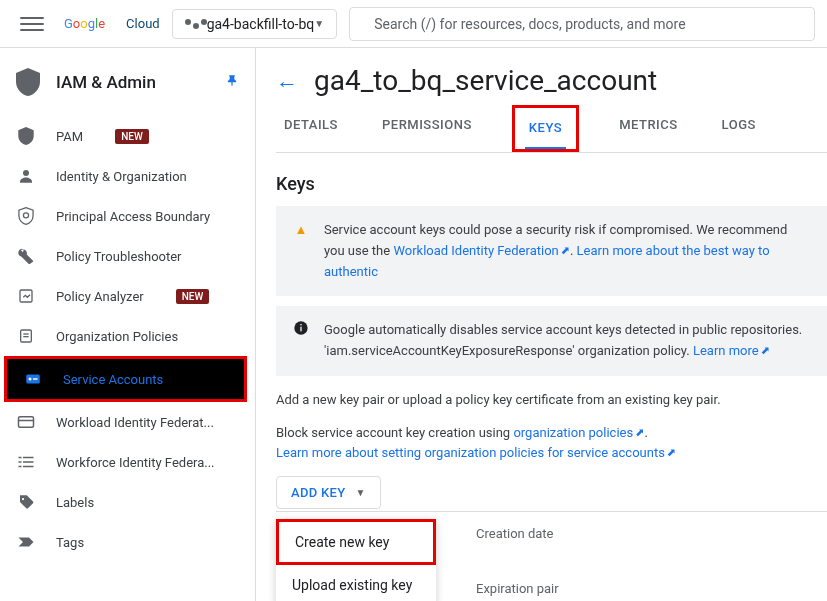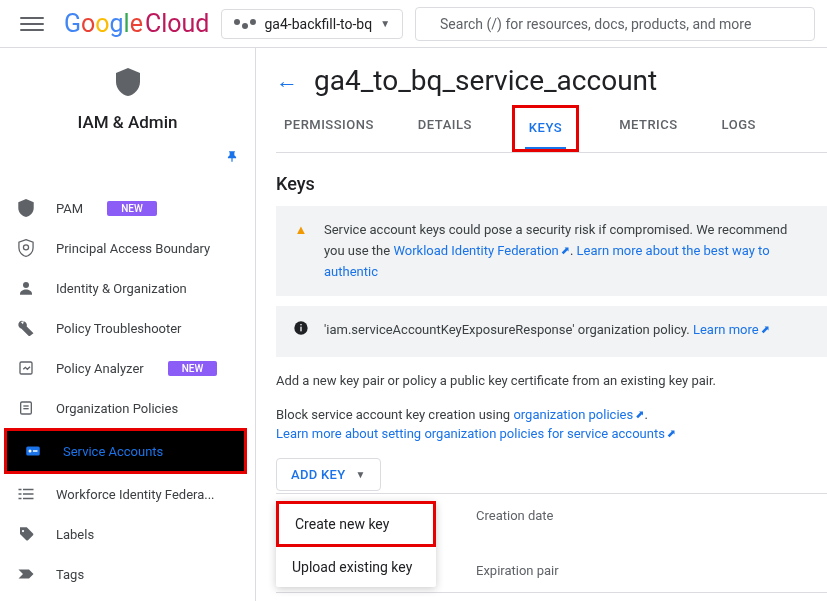--- a/index.html
+++ b/index.html
@@ -3,43 +3,43 @@
   <meta charset="utf-8">
   <style>
     * { box-sizing: border-box; margin: 0; padding: 0; }
     body { font-family: 'Google Sans', Roboto, Arial, sans-serif; font-size: 14px; color: #202124; background: #fff; width: 827px; height: 601px; overflow: hidden; }
     a { color: #1a73e8; text-decoration: none; }
 
     
     .header { display: flex; align-items: center; height: 48px; padding: 0 12px; border-bottom: 1px solid #dadce0; gap: 12px; }
     .hamburger { width: 24px; height: 24px; display: flex; flex-direction: column; justify-content: center; gap: 4px; cursor: pointer; padding: 8px; box-sizing: content-box; }
     .hamburger span { height: 2px; background: #5f6368; border-radius: 1px; }
-    .logo { display: flex; align-items: flex-start; gap: 0; font-size: 25px; }
+    .logo { display: flex; align-items: flex-start; gap: 19px; font-size: 13px; }
     .logo .g1 { color: #4285f4; } .logo .g2 { color: #ea4335; } .logo .g3 { color: #fbbc04; } .logo .g4 { color: #4285f4; } .logo .g5 { color: #34a853; } .logo .g6 { color: #ea4335; }
-    .logo .cloud { color: #be185d; font-weight: 400; margin-left: 2px; }
-    .project-selector { display: flex; align-items: center; gap: 8px; border: 1px solid #dadce0; border-radius: 4px; padding: 6px 12px; cursor: pointer; }
+    .logo .cloud { color: #0c4a6e; font-weight: 400; margin-left: 2px; }
+    .project-selector { display: flex; align-items: center; border: 1px solid #dadce0; border-radius: 4px; padding: 6px 12px; cursor: pointer; }
     .dots { display: flex; gap: 2px; }
     .dots span { width: 6px; height: 6px; border-radius: 50%; background: #5f6368; }
     .dots span:nth-child(2) { margin-top: 4px; }
     .chev { font-size: 10px; color: #5f6368; }
     .search { flex: 1; border: 1px solid #dadce0; border-radius: 4px; padding: 8px 24px; color: #5f6368; cursor: text; }
 
     
     .body { display: flex; height: calc(601px - 48px); }
     .sidebar { width: 256px; border-right: 1px solid #dadce0; padding-top: 8px; overflow-y: auto; }
-    .sidebar-header { display: flex; align-items: center; gap: 16px; padding: 12px 16px; font-size: 17px; font-weight: 500; flex-direction: column; }
+    .sidebar-header { display: flex; align-items: center; gap: 16px; padding: 12px 16px; font-size: 17px; font-weight: 500; }
     .pin { margin-left: auto; color: #1a73e8; }
     .shield { width: 24px; height: 28px; }
     .sidebar-items { list-style: none; margin-top: 8px; }
     .sidebar-item { display: flex; align-items: center; gap: 20px; padding: 10px 16px; cursor: pointer; font-size: 13px; color: #3c4043; }
     .sidebar-item.active { background: #000000; color: #1a73e8; }
     .sidebar-item .icon { width: 20px; height: 20px; display: flex; align-items: center; justify-content: center; color: #5f6368; flex-shrink: 0; }
     .sidebar-item.active .icon { color: #1a73e8; }
     .sidebar-item .label { white-space: nowrap; overflow: hidden; text-overflow: ellipsis; }
-    .badge-new { background: #8b5cf6; color: #fff; font-size: 10px; font-weight: 500; padding: 2px 14px; border-radius: 2px; margin-left: 4px; }
+    .badge-new { background: #7f1d1d; color: #fff; font-size: 10px; font-weight: 500; padding: 2px 6px; border-radius: 2px; margin-left: 12px; }
     .highlight-red { border: 3px solid #e60000; }
     .sidebar-highlight { margin: 0 8px 0 4px; }
 
     
     .main { flex: 1; padding: 16px 0 16px 20px; overflow: hidden; }
     .page-title-row { display: flex; align-items: center; gap: 16px; margin-bottom: 8px; }
     .back-arrow { color: #1a73e8; font-size: 22px; cursor: pointer; }
     .page-title { font-size: 28px; font-weight: 400; }
     .tabs { display: flex; gap: 36px; border-bottom: 1px solid #dadce0; margin-top: 8px; padding-left: 4px; }
     .tab { padding: 12px 4px; font-size: 13px; font-weight: 500; color: #5f6368; cursor: pointer; letter-spacing: 0.5px; }
@@ -107,35 +107,35 @@
           <span class="icon">
             <svg width="16" height="18" viewBox="0 0 24 28" fill="currentColor">
               <path d="M12 0 L24 5 V14 C24 21 18 27 12 28 C6 27 0 21 0 14 V5 Z"></path>
             </svg>
           </span>
           <span class="label">PAM</span>
           <span class="badge-new">NEW</span>
         </li>
         <li class="sidebar-item">
           <span class="icon">
+            <svg width="18" height="18" viewBox="0 0 24 24" fill="currentColor">
+              <circle cx="12" cy="8" r="4"></circle>
+              <path d="M4 20c0-4 4-6 8-6s8 2 8 6v1H4z"></path>
+            </svg>
+          </span>
+          <span class="label">Identity &amp; Organization</span>
+        </li>
+        <li class="sidebar-item">
+          <span class="icon">
             <svg width="16" height="18" viewBox="0 0 24 28" fill="none" stroke="currentColor" stroke-width="2">
               <path d="M12 1 L23 5 V14 C23 20 18 26 12 27 C6 26 1 20 1 14 V5 Z"></path>
               <circle cx="12" cy="13" r="4"></circle>
             </svg>
           </span>
           <span class="label">Principal Access Boundary</span>
-        </li>
-        <li class="sidebar-item">
-          <span class="icon">
-            <svg width="18" height="18" viewBox="0 0 24 24" fill="currentColor">
-              <circle cx="12" cy="8" r="4"></circle>
-              <path d="M4 20c0-4 4-6 8-6s8 2 8 6v1H4z"></path>
-            </svg>
-          </span>
-          <span class="label">Identity &amp; Organization</span>
         </li>
         <li class="sidebar-item">
           <span class="icon">
             <svg width="18" height="18" viewBox="0 0 24 24" fill="currentColor">
               <path d="M22 19l-9-9c1-3-1-6-4-7l-1 4-3-3 4-1C6 1 3 3 2 6c-1 3 1 6 4 7l9 9c1 1 2 1 3 0l4-3z"></path>
             </svg>
           </span>
           <span class="label">Policy Troubleshooter</span>
         </li>
         <li class="sidebar-item">
@@ -165,20 +165,29 @@
                 <rect x="3" y="6" width="18" height="12" rx="2"></rect>
                 <circle cx="8" cy="12" r="2" fill="#fff"></circle>
                 <line x1="12" y1="12" x2="18" y2="12" stroke="#fff" stroke-width="2"></line>
               </svg>
             </span>
             <span class="label">Service Accounts</span>
           </li>
         </div>
         <li class="sidebar-item">
           <span class="icon">
+            <svg width="18" height="14" viewBox="0 0 24 18" fill="none" stroke="currentColor" stroke-width="2">
+              <rect x="2" y="2" width="20" height="14" rx="2"></rect>
+              <line x1="2" y1="7" x2="22" y2="7"></line>
+            </svg>
+          </span>
+          <span class="label">Workload Identity Federat...</span>
+        </li>
+        <li class="sidebar-item">
+          <span class="icon">
             <svg width="18" height="14" viewBox="0 0 24 18" fill="currentColor">
               <rect x="2" y="2" width="4" height="2"></rect>
               <rect x="8" y="2" width="14" height="2"></rect>
               <rect x="2" y="8" width="4" height="2"></rect>
               <rect x="8" y="8" width="14" height="2"></rect>
               <rect x="2" y="14" width="4" height="2"></rect>
               <rect x="8" y="14" width="14" height="2"></rect>
             </svg>
           </span>
           <span class="label">Workforce Identity Federa...</span>
@@ -203,22 +212,22 @@
       </ul>
   </div>
 
   <div class="main">
     <div class="page-title-row">
       <span class="back-arrow">←</span>
       <span class="page-title">ga4_to_bq_service_account</span>
     </div>
 
     <div class="tabs" id="tabs">
+        <div class="tab">DETAILS</div>
         <div class="tab">PERMISSIONS</div>
-        <div class="tab">DETAILS</div>
         <div class="highlight-red tab-highlight" style="display: flex;">
           <div class="tab active">KEYS</div>
         </div>
         <div class="tab">METRICS</div>
         <div class="tab">LOGS</div>
       </div>
 
     <div class="section-title">Keys</div>
 
     <div class="notice">
@@ -231,25 +240,26 @@
 
     <div class="notice">
       <div class="nicon info">
         <svg width="16" height="16" viewBox="0 0 24 24">
             <circle cx="12" cy="12" r="10" fill="#202124"></circle>
             <rect x="11" y="10" width="2" height="7" fill="#f1f3f4"></rect>
             <rect x="11" y="6" width="2" height="2" fill="#f1f3f4"></rect>
           </svg>
       </div>
       <div>
+        <div>Google automatically disables service account keys detected in public repositories.</div>
         <div><span>'iam.serviceAccountKeyExposureResponse' organization policy. </span><a href="#"><span>Learn more</span><span class="ext">⬈</span></a></div>
       </div>
     </div>
 
-    <div class="para">Add a new key pair or policy a public key certificate from an existing key pair.</div>
+    <div class="para">Add a new key pair or upload a policy key certificate from an existing key pair.</div>
 
     <div class="para">
       <span>Block service account key creation using </span><a href="#"><span>organization policies</span><span class="ext">⬈</span></a><span>.</span><br>
       <a href="#"><span>Learn more about setting organization policies for service accounts</span><span class="ext">⬈</span></a>
     </div>
 
     <div class="add-key-btn">
       <span>ADD KEY</span>
       <span class="chev">▼</span>
     </div>

